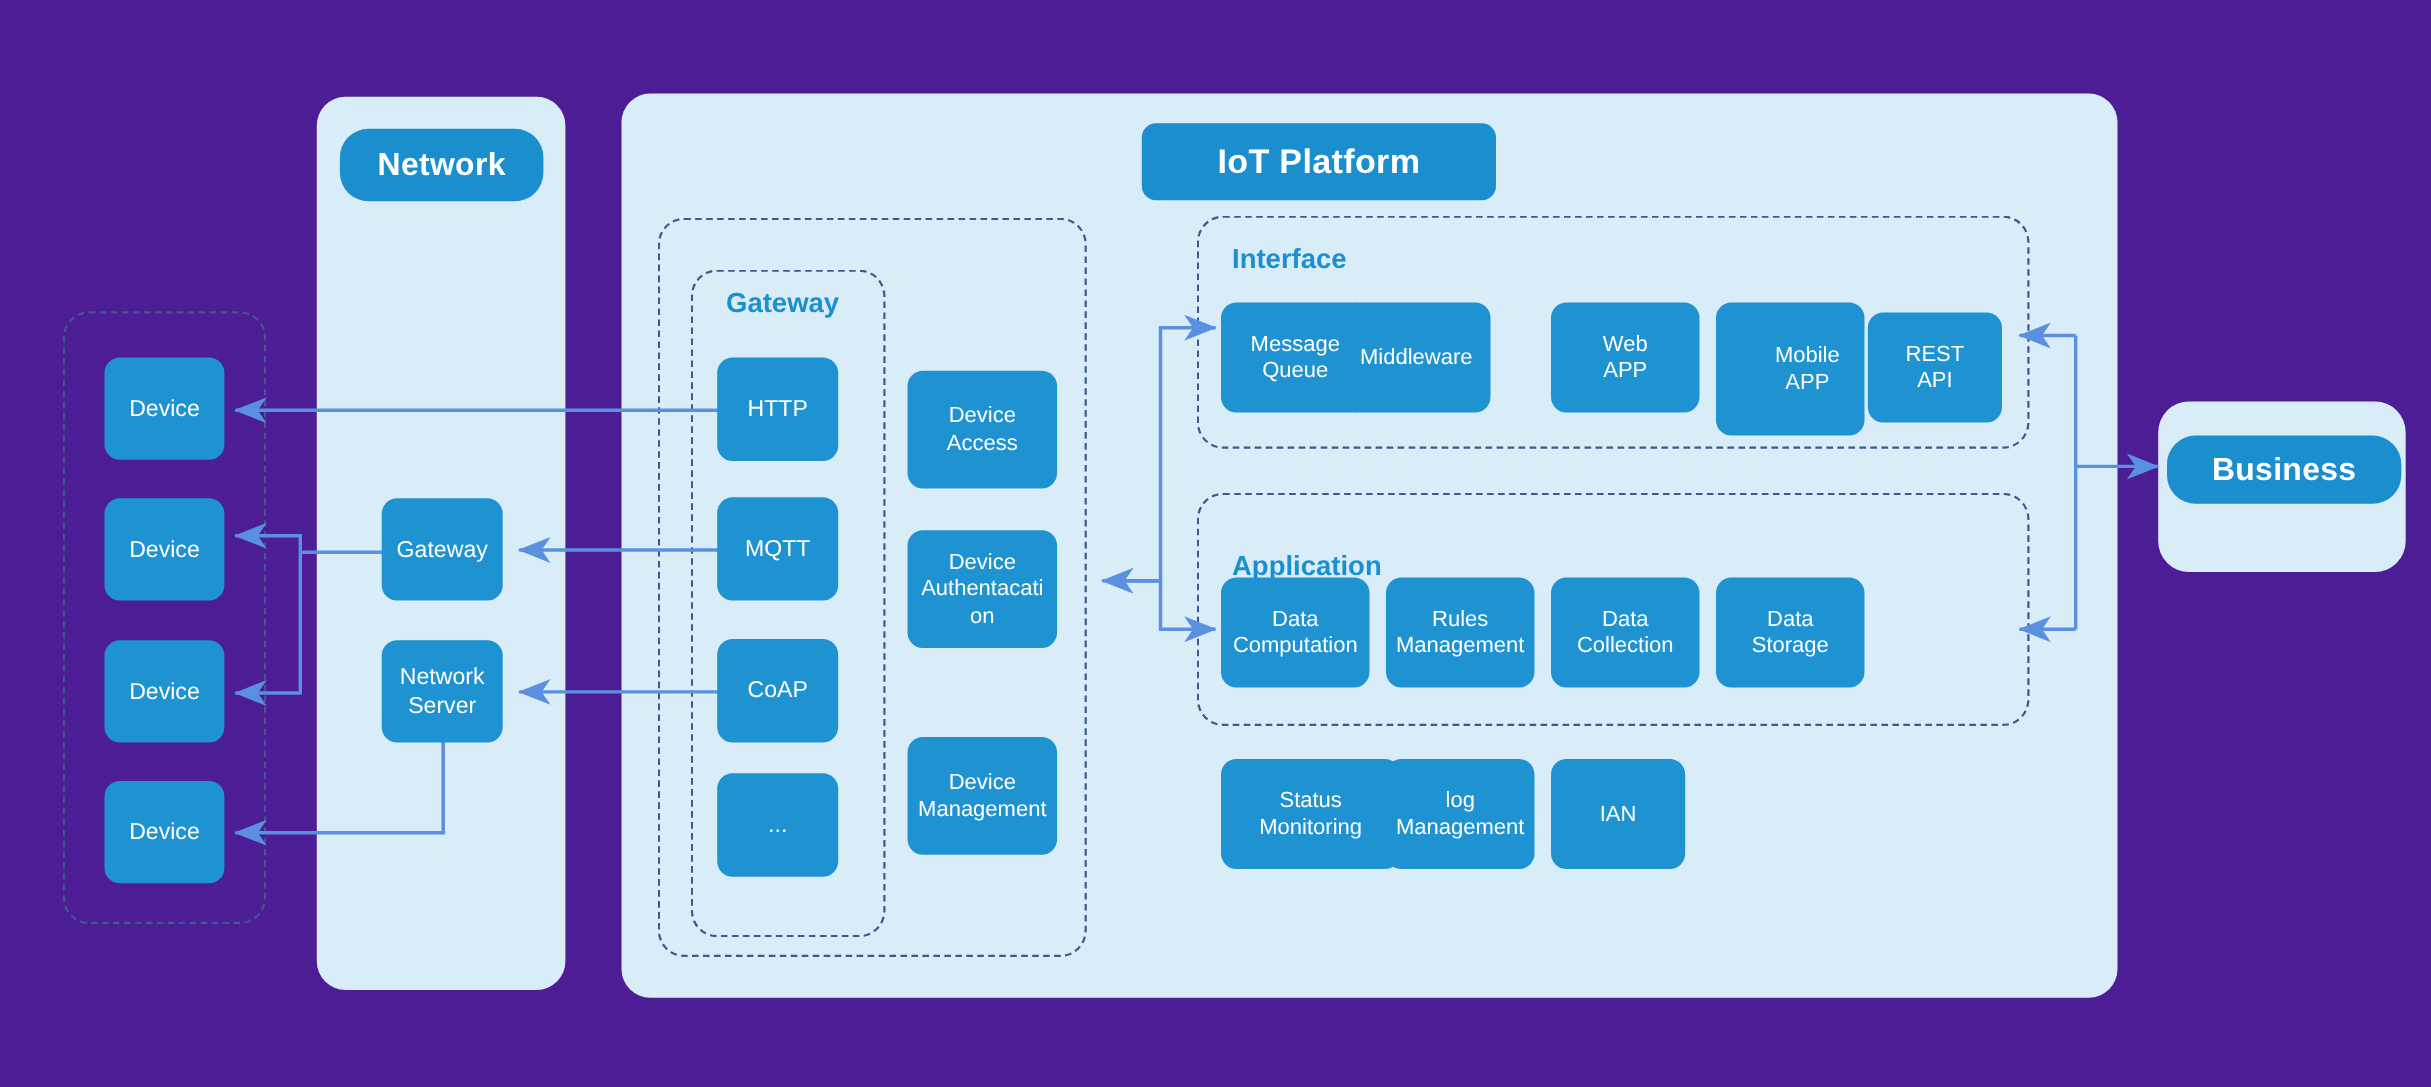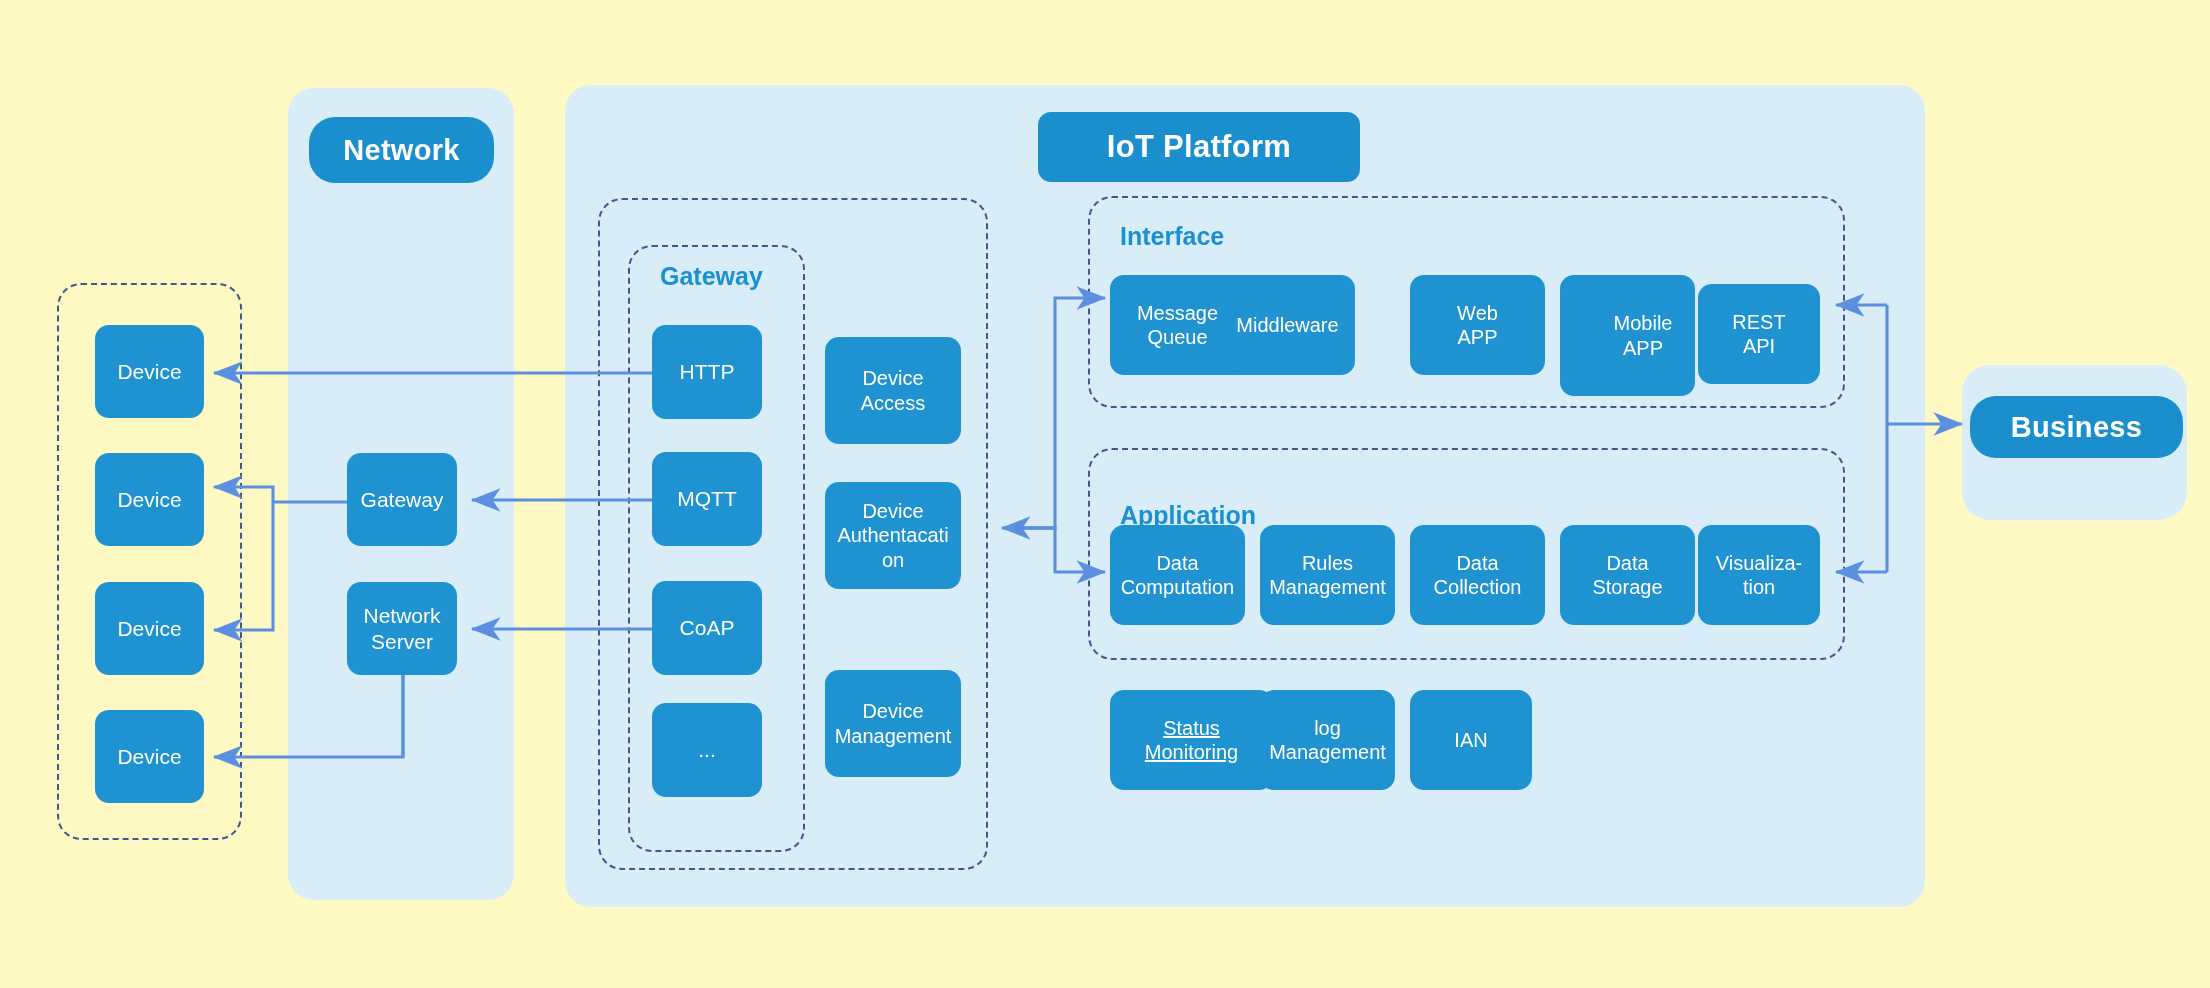--- a/index.html
+++ b/index.html
@@ -10,21 +10,21 @@
   body {
     width: 2210px;
     height: 988px;
     font-family: "Liberation Sans", sans-serif;
     overflow: hidden;
   }
   #stage {
     position: relative;
     width: 2210px;
     height: 988px;
-    background: #fef9c3;
+    background: #4c1d95;
   }
   svg.layer {
     position: absolute;
     left: 0;
     top: 0;
     width: 2210px;
     height: 988px;
   }
   
   .panel {
@@ -255,28 +255,22 @@
       <span>Data</span><br>
       <span>Collection</span>
     </span>
   </div>
   <div class="node small" style="left:1560px; top:525px; width:135px; height:100px;">
     <span class="lbl">
       <span>Data</span><br>
       <span>Storage</span>
     </span>
   </div>
-  <div class="node small" style="left:1698px; top:525px; width:122px; height:100px;">
-    <span class="lbl">
-      <span>Visualiza-</span><br>
-      <span>tion</span>
-    </span>
-  </div>
-
-  <div class="node small" style="left:1110px; top:690px; width:163px; height:100px;text-decoration:underline;">
+
+  <div class="node small" style="left:1110px; top:690px; width:163px; height:100px;">
     <span class="lbl">
       <span>Status</span><br>
       <span>Monitoring</span>
     </span>
   </div>
   <div class="node small" style="left:1260px; top:690px; width:135px; height:100px;">
     <span class="lbl">
       <span>log</span><br>
       <span>Management</span>
     </span>

